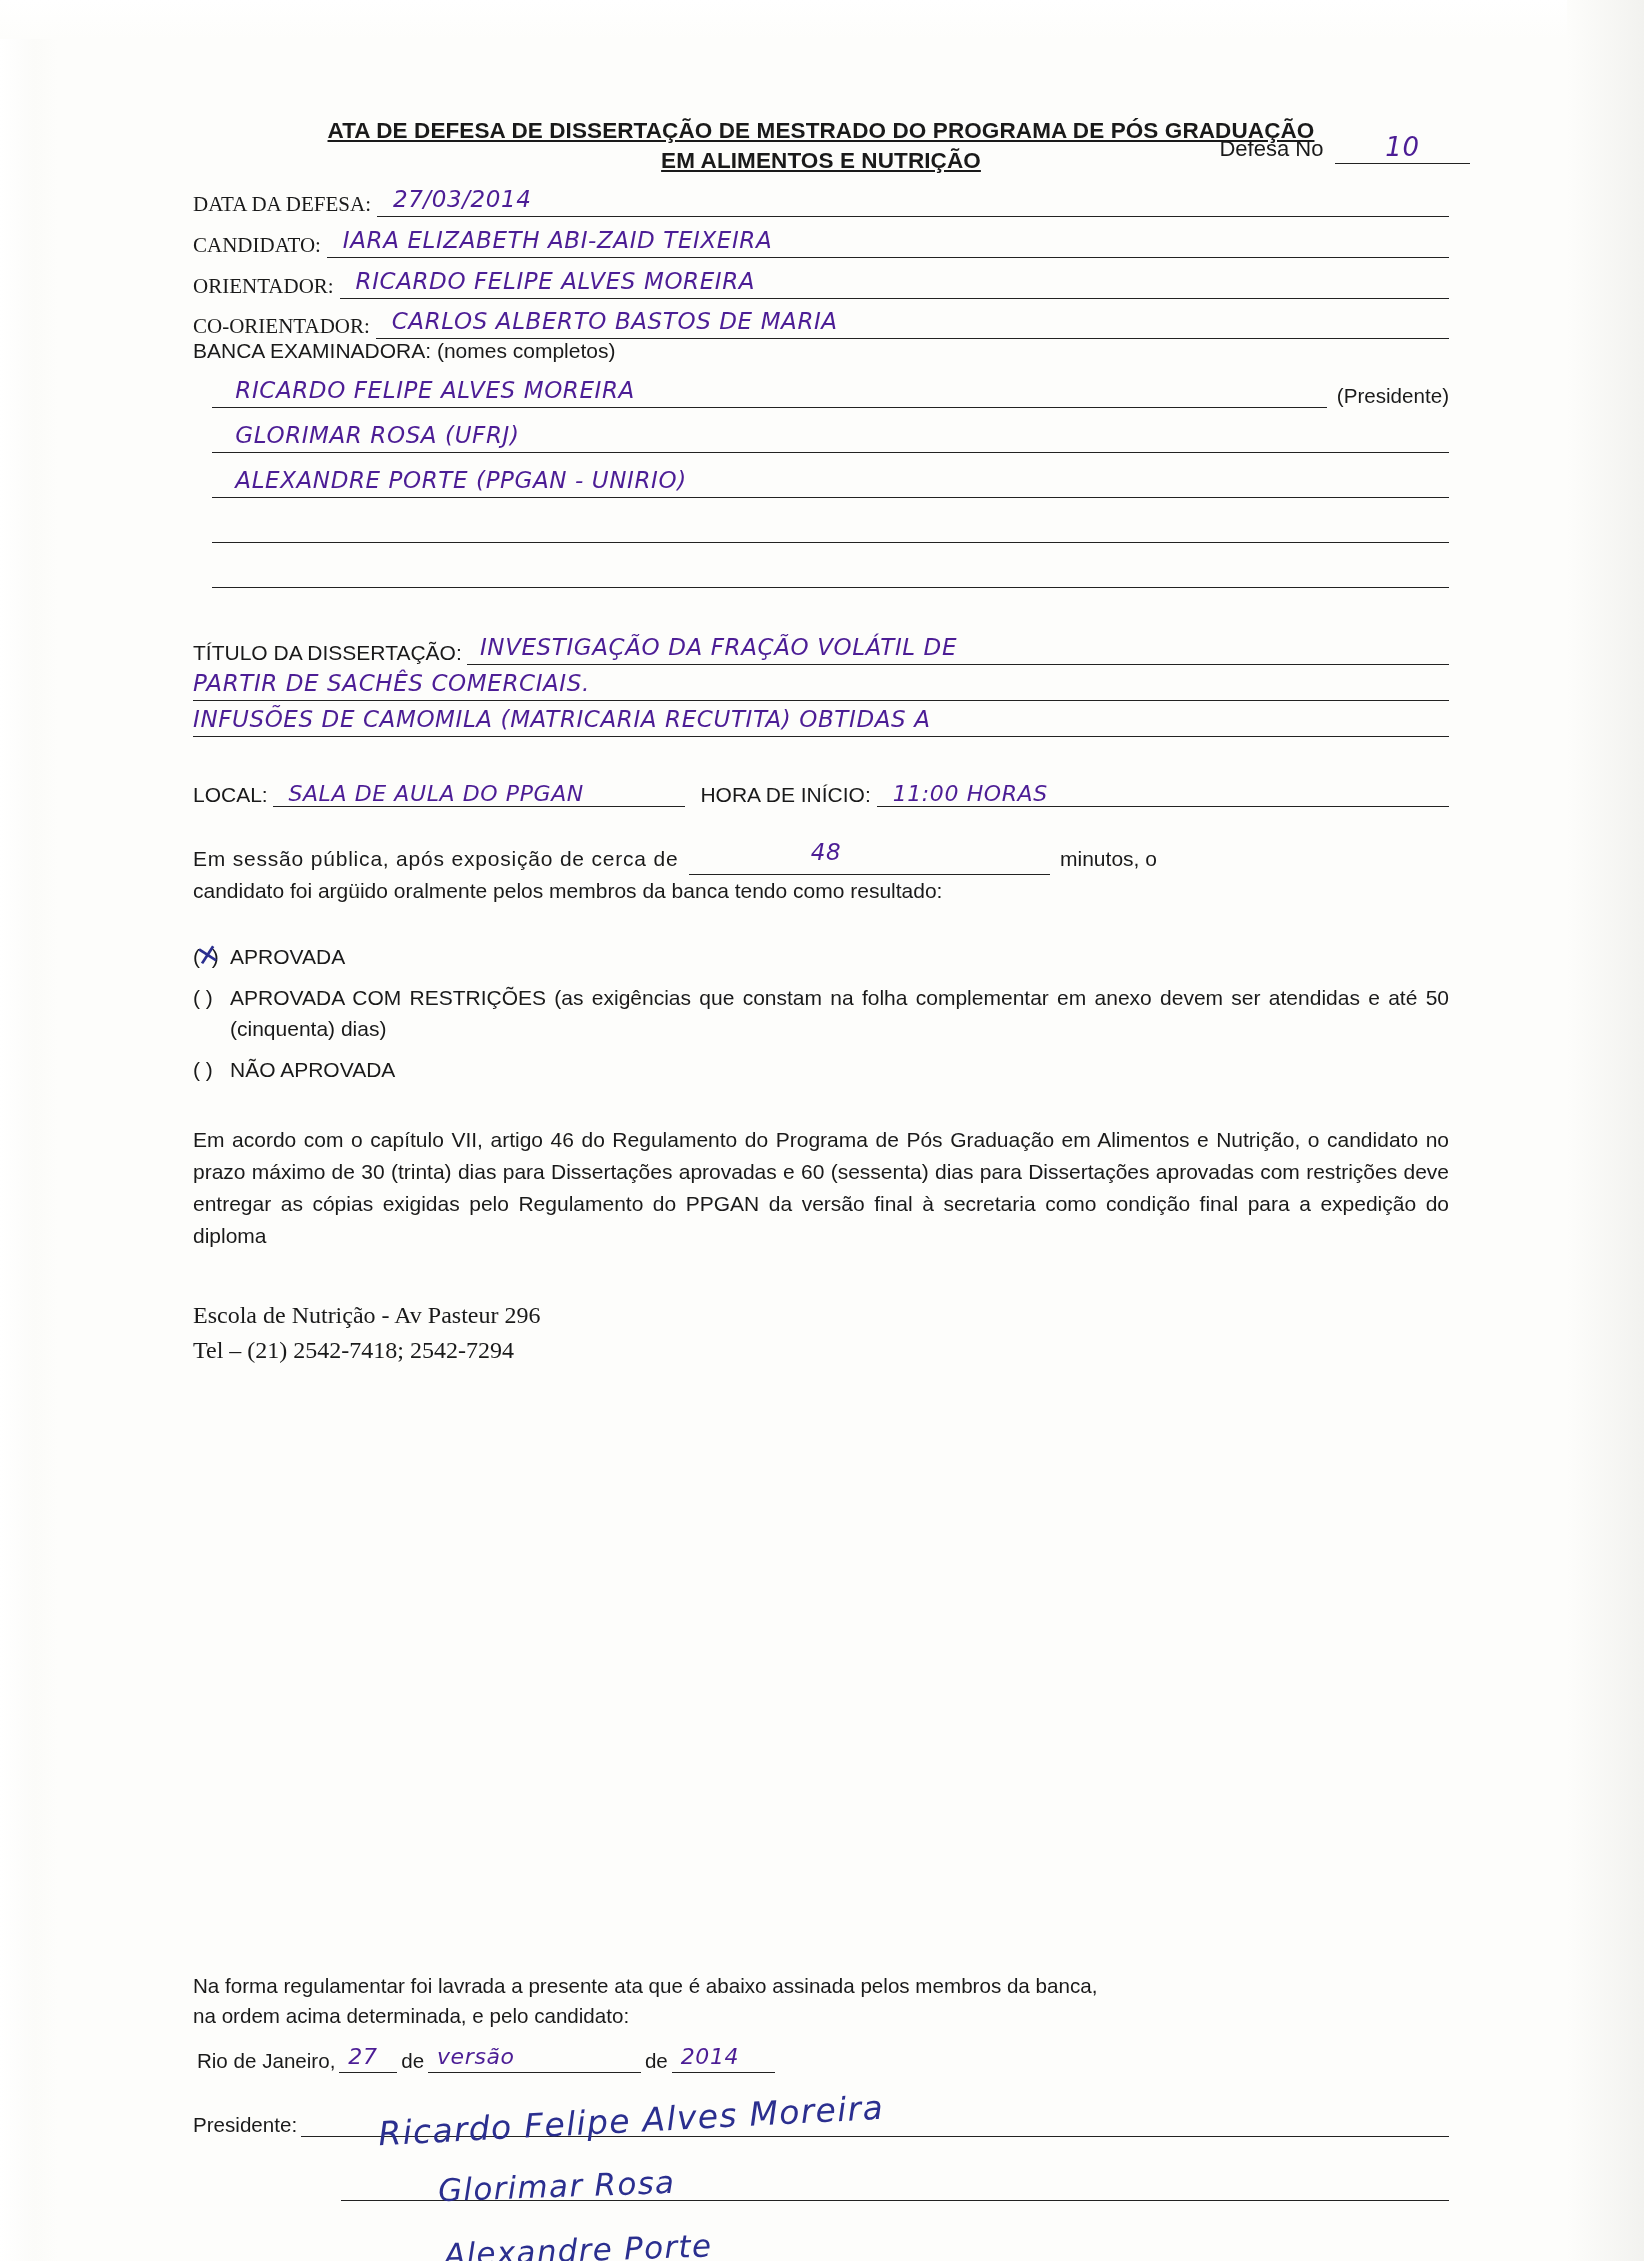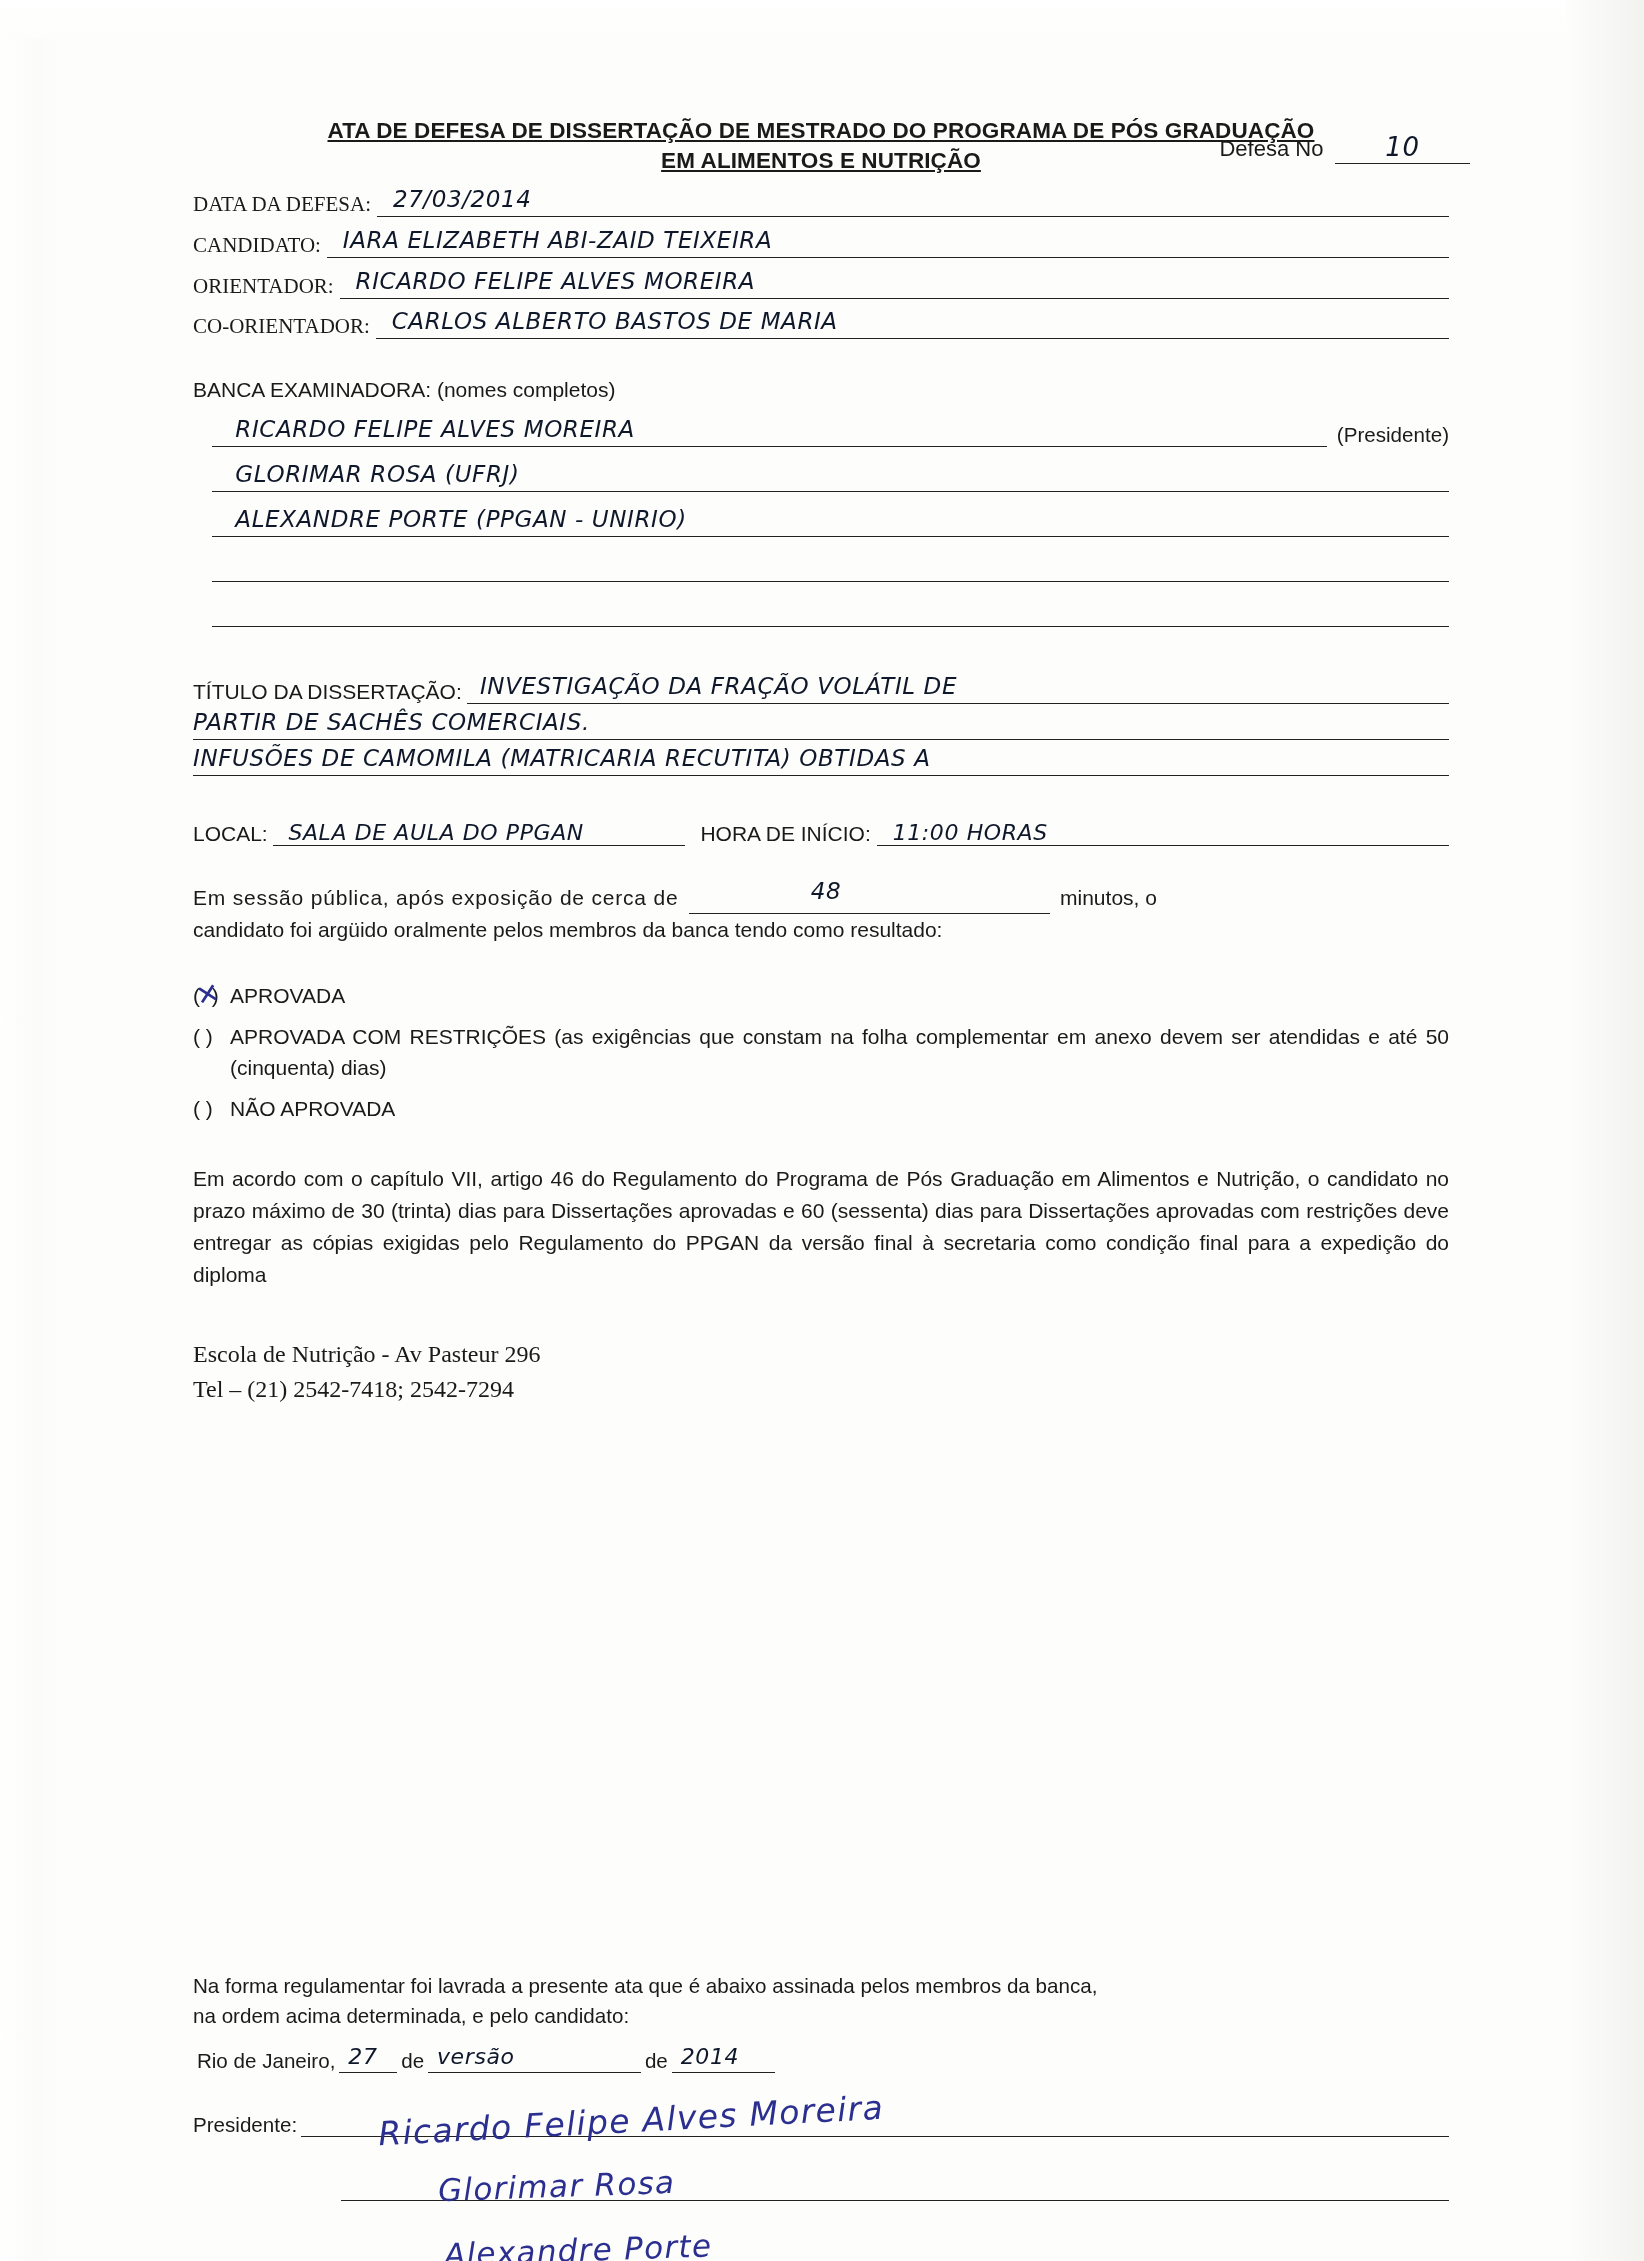--- a/index.html
+++ b/index.html
@@ -41,21 +41,21 @@
   }
   .content {
     position: absolute;
     left: 193px;
     top: 116px;
     width: 1256px;
   }
 
   .ink {
     font-family: "DejaVu Sans", sans-serif;
-    color: #0f172a;
+    color: #4c1d95;
     font-style: italic;
     letter-spacing: 0.6px;
   }
 
   
   .defesa-no {
     position: absolute;
     right: 174px;
     top: 132px;
     display: flex;
@@ -106,21 +106,20 @@
   .field-row .fill .ink {
     position: absolute;
     bottom: 3.9px;
     left: 15.5px;
     font-size: 23px;
     white-space: nowrap;
   }
 
   .section-label {
     font-size: 21px;
-    margin-top: 39px;
   }
 
   .banca-line {
     display: flex;
     align-items: flex-end;
     margin-top: 14px;
     font-size: 21px;
   }
   .banca-line .fill {
     border-bottom: 1.3px solid #222;

